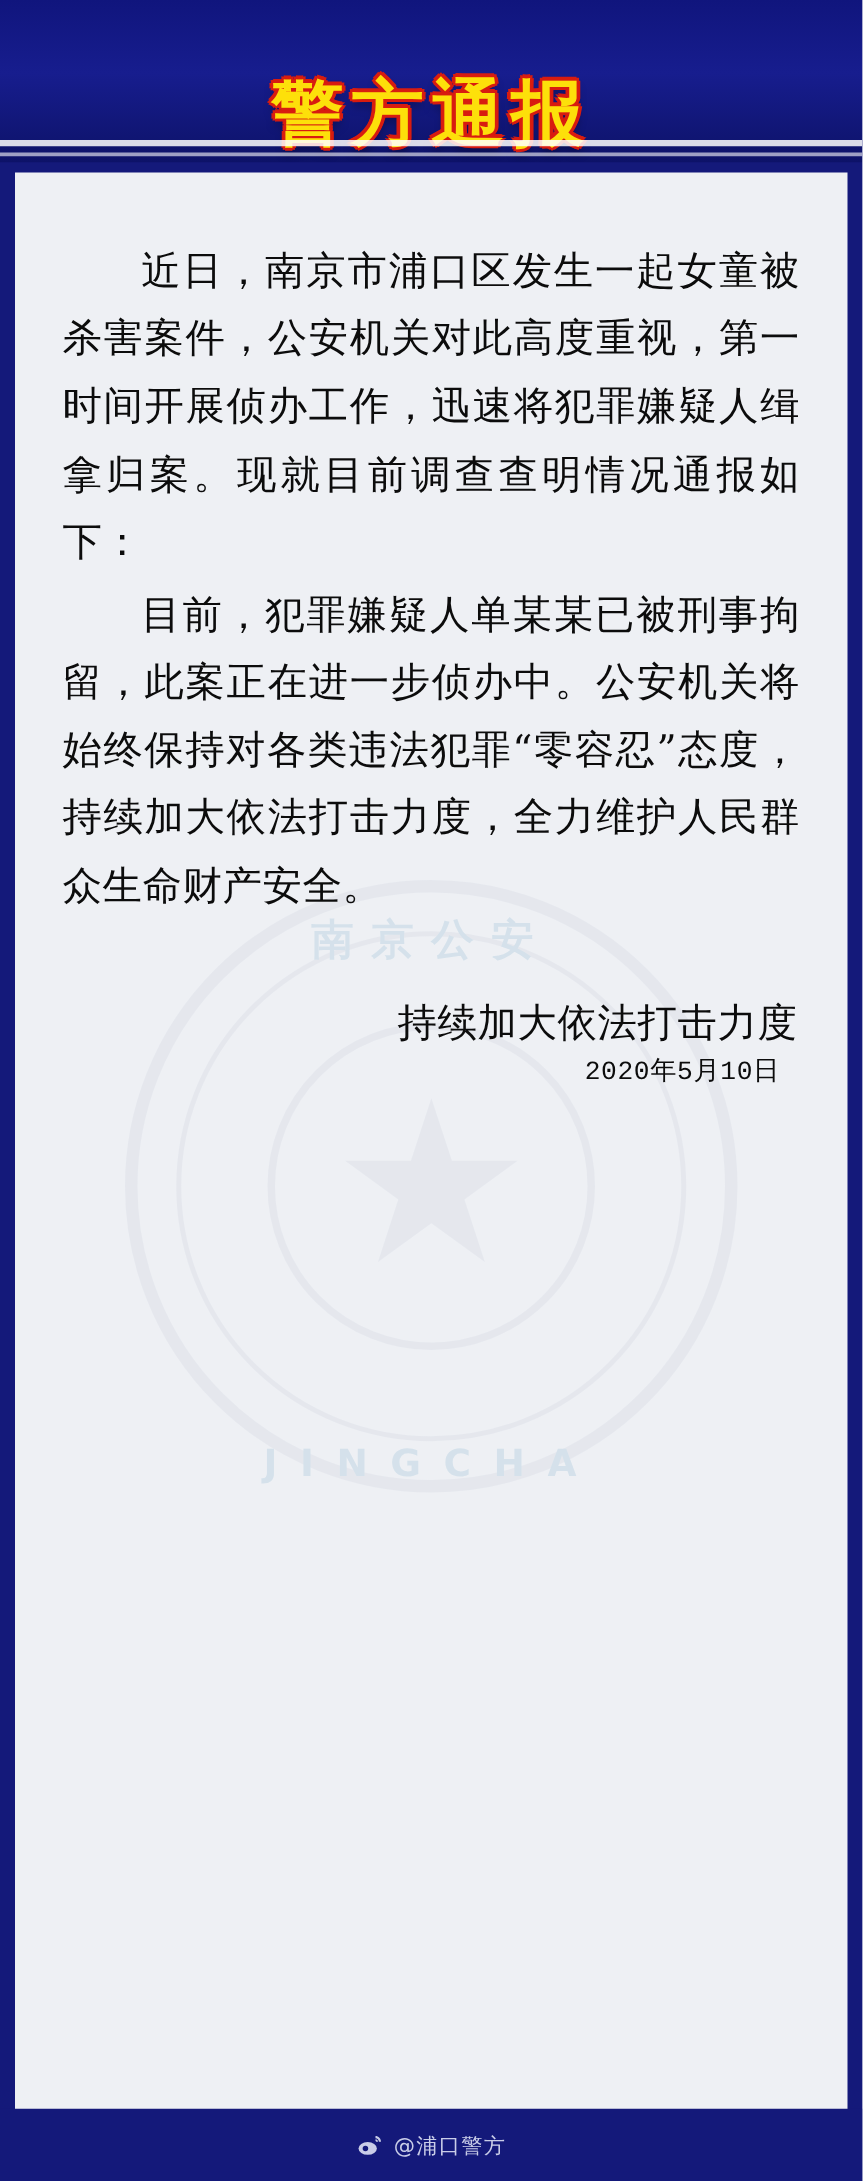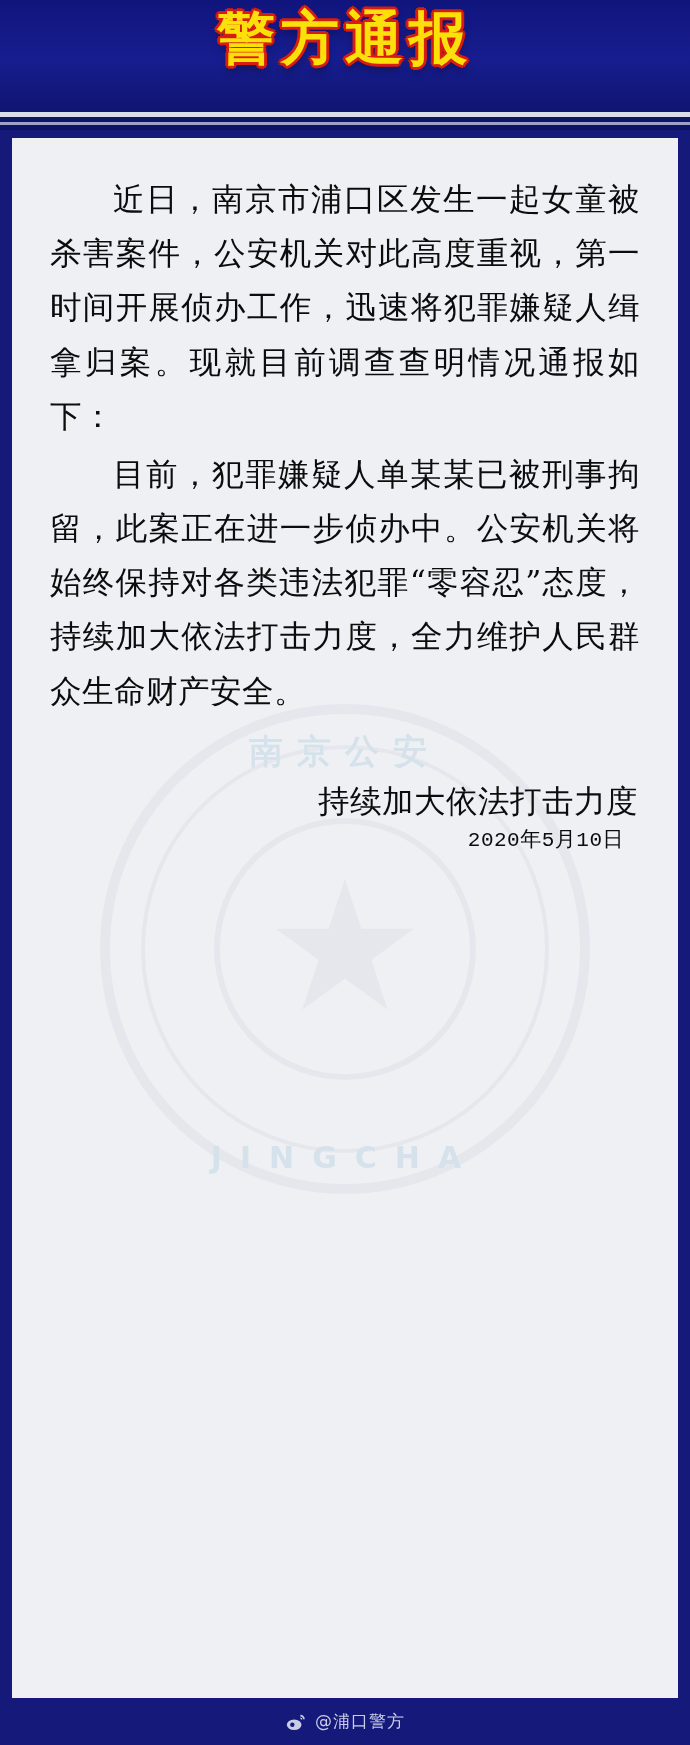--- a/index.html
+++ b/index.html
@@ -18,21 +18,21 @@
     background: #14197a;
   }
 
   
   .banner {
     position: relative;
     width: 690px;
     height: 130px;
     background: linear-gradient(180deg, #10157d 0%, #171d8e 45%, #0d1268 100%);
     display: flex;
-    align-items: flex-start;
+    align-items: flex-end;
     justify-content: center;
     overflow: hidden;
   }
   .banner-title {
     font-family: "DejaVu Sans", "Liberation Sans", sans-serif;
     font-weight: bold;
     font-size: 58px;
     letter-spacing: 6px;
     color: #fde00a;
     text-shadow:
@@ -111,26 +111,26 @@
     position: absolute;
     left: 0;
     width: 520px;
     text-align: center;
     font-family: "DejaVu Sans", "Liberation Sans", sans-serif;
     font-weight: bold;
     color: #0369a1;
     letter-spacing: 14px;
   }
   .wm-text-top { top: 40px; font-size: 34px; }
-  .wm-text-bottom { bottom: 34px; font-size: 30px; letter-spacing: 18px; }
+  .wm-text-bottom { bottom: 20px; font-size: 30px; letter-spacing: 18px; }
 
   .content {
     position: relative;
     z-index: 2;
-    padding: 34px 38px 20px 38px;
+    padding: 52px 38px 20px 38px;
   }
   .para {
     font-size: 31.5px;
     line-height: 1.72;
     color: #0c0c0c;
     text-indent: 2em;
     text-align: justify;
     margin: 0 0 4px 0;
     letter-spacing: 0.5px;
     font-family: "DejaVu Serif", "Liberation Serif", serif;
@@ -154,21 +154,21 @@
     padding-right: 14px;
     font-family: Liberation Mono, monospace;
   }
 
   
   .footer {
     position: absolute;
     left: 0;
     bottom: 0;
     width: 690px;
-    height: 47px;
+    height: 58px;
     background: #14197a;
     display: flex;
     align-items: center;
     justify-content: center;
     gap: 8px;
   }
   .weibo-icon {
     width: 22px;
     height: 22px;
     display: inline-block;

